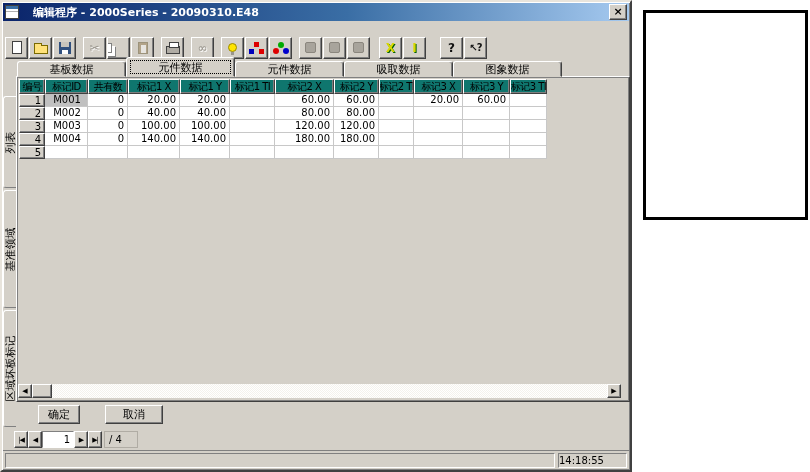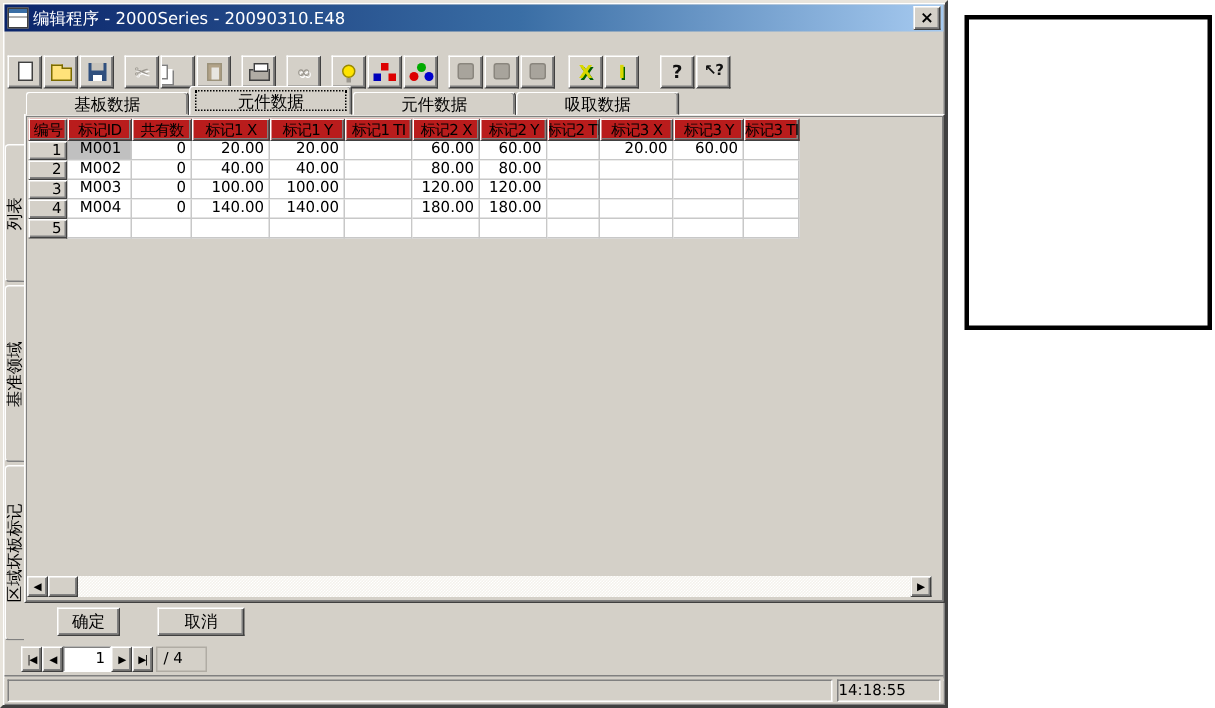--- a/index.html
+++ b/index.html
@@ -8,21 +8,21 @@
 
   
   #win{position:absolute;left:0;top:0;width:632px;height:472px;box-sizing:border-box;
        background:#d4d0c8;border:2px solid;border-color:#e8e4dc #404040 #404040 #e8e4dc;
        box-shadow:inset 1px 1px 0 #fff,inset -1px -1px 0 #808080;}
   #win>*{position:absolute;}
 
   .titlebar{left:1px;top:1px;right:1px;height:18px;
             background:linear-gradient(90deg,#0a246a,#3a6ea5 55%,#a6caf0);
             display:flex;align-items:center;gap:3px;padding:0 2px;box-sizing:border-box;}
-  .title-text{flex:1;color:#fff;font-weight:normal;font-size:11px;white-space:nowrap;overflow:hidden;}
+  .title-text{flex:1;color:#fff;font-weight:bold;font-size:11px;white-space:nowrap;overflow:hidden;margin-left:11px;}
   .appicon{width:14px;height:14px;background:#c8c4bc;border:1px solid #404040;box-sizing:border-box;
            background-image:linear-gradient(#3a6ea5 3px,#fff 3px,#fff 5px,#b0b0b0 5px,#b0b0b0 6px,#fff 6px);}
   .closebtn{width:16px;height:14px;background:#d4d0c8;border:1px solid;border-color:#fff #404040 #404040 #fff;
             box-shadow:inset -1px -1px 0 #808080;display:flex;align-items:center;justify-content:center;
             color:#000;font-size:11px;font-weight:bold;line-height:12px;}
 
   .menubar{left:1px;top:20px;right:1px;height:14px;display:flex;align-items:center;padding-left:1px;}
   .menu-item{padding:0 6px;line-height:14px;white-space:nowrap;}
   .menu-item.disabled{color:#8a867e;}
 
@@ -67,31 +67,31 @@
   .vtab{position:absolute;left:1px;width:13px;box-sizing:border-box;background:#d4d0c8;
         border:1px solid;border-color:#fff #808080 #808080 #fff;border-right:none;border-radius:3px 0 0 3px;
         display:flex;align-items:center;justify-content:center;overflow:visible;}
   .vtab span{display:block;white-space:nowrap;transform:rotate(-90deg);font-size:11px;}
 
   
   .panel{left:14px;top:74px;width:614px;height:326px;box-sizing:border-box;background:#d4d0c8;
          border:1px solid;border-color:#fff #404040 #404040 #fff;box-shadow:inset -1px -1px 0 #808080,inset 1px 1px 0 #808080;}
   .grid{left:17px;top:77px;background:#d4d0c8;}
   .ghead,.grow{display:flex;}
-  .hc{box-sizing:border-box;height:15px;background:#b91c1c;border:1px solid;border-color:#fff #404040 #404040 #fff;
+  .hc{box-sizing:border-box;height:15px;background:#0f766e;border:1px solid;border-color:#fff #404040 #404040 #fff;
       box-shadow:inset -1px -1px 0 #808080;font-size:10px;letter-spacing:-0.5px;
       display:flex;align-items:center;justify-content:center;overflow:hidden;white-space:nowrap;}
   .rh{box-sizing:border-box;height:13px;background:#d4d0c8;border:1px solid;border-color:#fff #404040 #404040 #fff;
       box-shadow:inset -1px -1px 0 #808080;font-size:10px;text-align:right;padding:0 3px 0 0;line-height:12px;overflow:hidden;}
   .bc{box-sizing:border-box;height:13px;background:#fff;border-right:1px solid #c8c8c8;border-bottom:1px solid #c8c8c8;
       font-size:10px;line-height:12px;text-align:right;padding-right:3px;overflow:hidden;white-space:nowrap;}
   .bc.idcol{text-align:center;padding-left:2px;padding-right:0;}
   .bc.sel{background:#c0c0c0;}
   .c0{width:26px;}.c1{width:43px;}.c2{width:40px;}.c3{width:52px;}.c4{width:50px;}.c5{width:45px;}
-  .c6{width:45px;}.c7{width:45px;}.c8{width:35px;}.c9{width:49px;}.c10{width:47px;}.c11{width:37px;}
+  .c6{width:59px;}.c7{width:45px;}.c8{width:35px;}.c9{width:49px;}.c10{width:47px;}.c11{width:37px;}
 
   
   .hscroll{left:16px;top:382px;width:603px;height:14px;display:flex;
            background:#f4f2ec;background-image:linear-gradient(45deg,#fff 25%,transparent 25%,transparent 75%,#fff 75%),
            linear-gradient(45deg,#fff 25%,transparent 25%,transparent 75%,#fff 75%);background-size:2px 2px;background-position:0 0,1px 1px;}
   .sbtn{width:14px;height:14px;box-sizing:border-box;background:#d4d0c8;border:1px solid;border-color:#fff #404040 #404040 #fff;
         box-shadow:inset -1px -1px 0 #808080;display:flex;align-items:center;justify-content:center;font-size:7px;line-height:12px;}
   .sthumb{width:20px;height:14px;box-sizing:border-box;background:#d4d0c8;border:1px solid;border-color:#fff #404040 #404040 #fff;
         box-shadow:inset -1px -1px 0 #808080;}
   .strack{flex:1;}
@@ -198,20 +198,21 @@
       <div class="tbtn">
           <span class="tg q" style="font-size:10px;letter-spacing:-1px">↖?</span>
         </div>
     </div>
 
     <div class="tabs">
       <div class="tab">基板数据</div>
       <div class="tab active">元件数据</div>
       <div class="tab">元件数据</div>
       <div class="tab">吸取数据</div>
+      <div class="tab">图象数据</div>
     </div>
 
     <div class="vstrip">
       <div class="vtab" style="top:19px;height:92px;">
           <span>列表</span>
         </div>
       <div class="vtab" style="top:113px;height:118px;">
           <span>基准领域</span>
         </div>
       <div class="vtab" style="top:233px;height:117px;">

